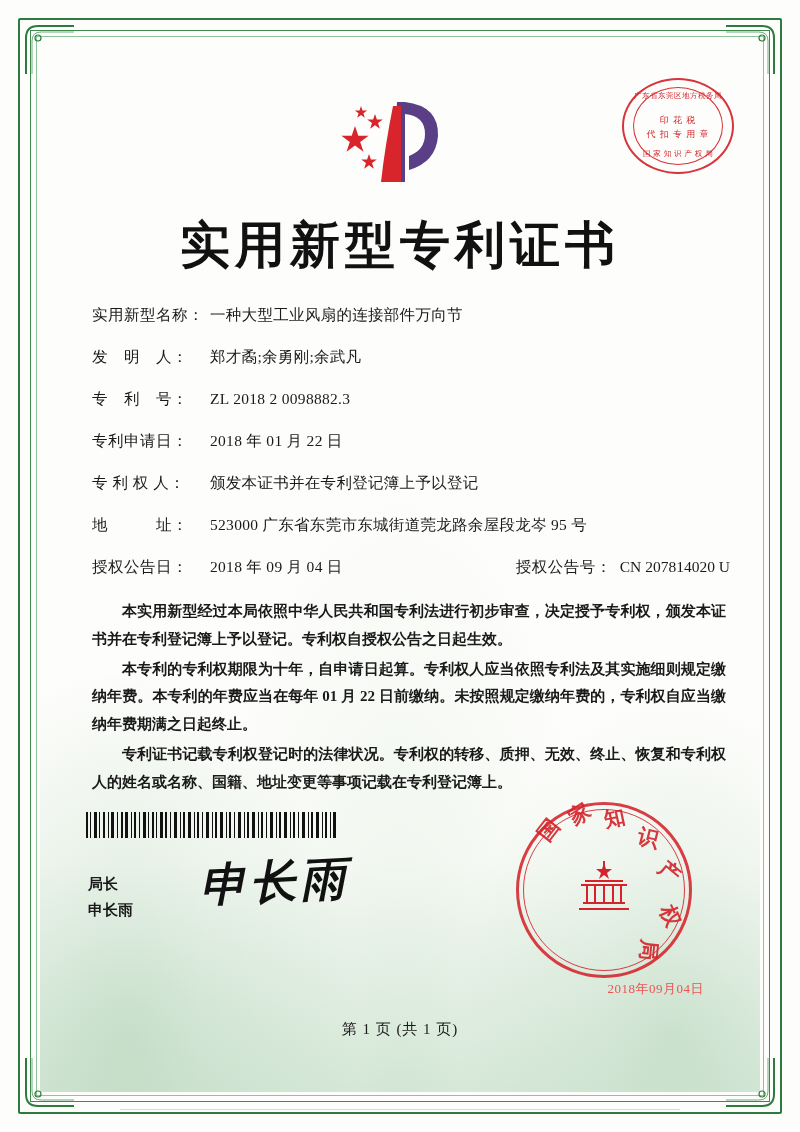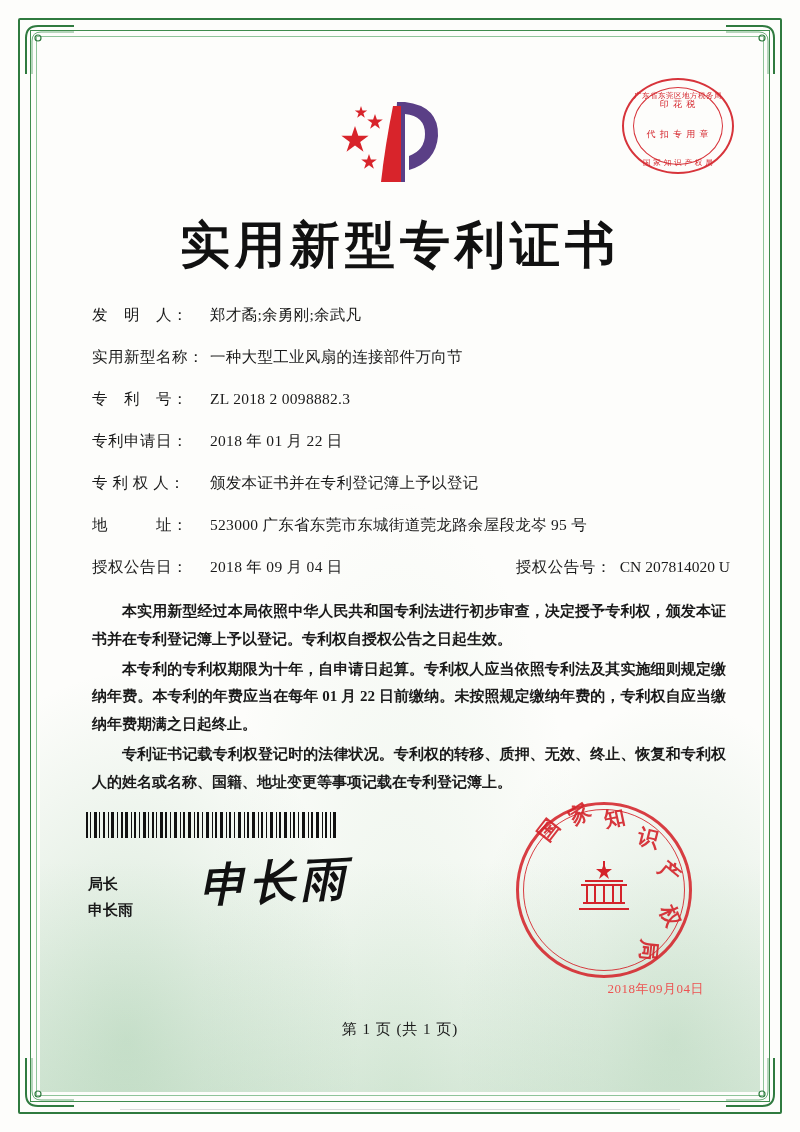--- a/index.html
+++ b/index.html
@@ -119,30 +119,30 @@
   .top-seal .arc-bottom {
     position: absolute;
     left: 0; right: 0;
     text-align: center;
     color: #d4232a;
     font-size: 7.5px;
     font-family: "Liberation Serif", serif;
     letter-spacing: 0.5px;
   }
   .top-seal .arc-top { top: 13px; }
-  .top-seal .arc-bottom { bottom: 6px; }
+  .top-seal .arc-bottom { bottom: 15px; }
   .top-seal .mid1, .top-seal .mid2 {
     position: absolute;
     left: 0; right: 0;
     text-align: center;
     color: #d4232a;
     font-size: 9px;
     letter-spacing: 1px;
   }
-  .top-seal .mid1 { top: 20px; }
+  .top-seal .mid1 { top: 36px; }
   .top-seal .mid2 { top: 50px; }
 
   
   .logo {
     position: absolute;
     left: 50%;
     top: 30px;
     transform: translateX(-50%);
     width: 130px;
     height: 105px;
@@ -371,27 +371,27 @@
           <polygon points="26,16 27.5,20.5 32.2,20.5 28.4,23.3 29.8,27.8 26,25 22.2,27.8 23.6,23.3 19.8,20.5 24.5,20.5"></polygon>
         </g>
       </svg>
     </div>
 
     <div class="title">实用新型专利证书</div>
 
     <div class="fields">
 
       <div class="row">
+        <div class="label">实用新型名称：</div>
+        <div class="value">一种大型工业风扇的连接部件万向节</div>
+      </div>
+
+      <div class="row">
         <div class="label">发　明　人：</div>
         <div class="value">郑才矞;余勇刚;余武凡</div>
-      </div>
-
-      <div class="row">
-        <div class="label">实用新型名称：</div>
-        <div class="value">一种大型工业风扇的连接部件万向节</div>
       </div>
 
       <div class="row">
         <div class="label">专　利　号：</div>
         <div class="value">ZL 2018 2 0098882.3</div>
       </div>
 
       <div class="row">
         <div class="label">专利申请日：</div>
         <div class="value">2018 年 01 月 22 日</div>

